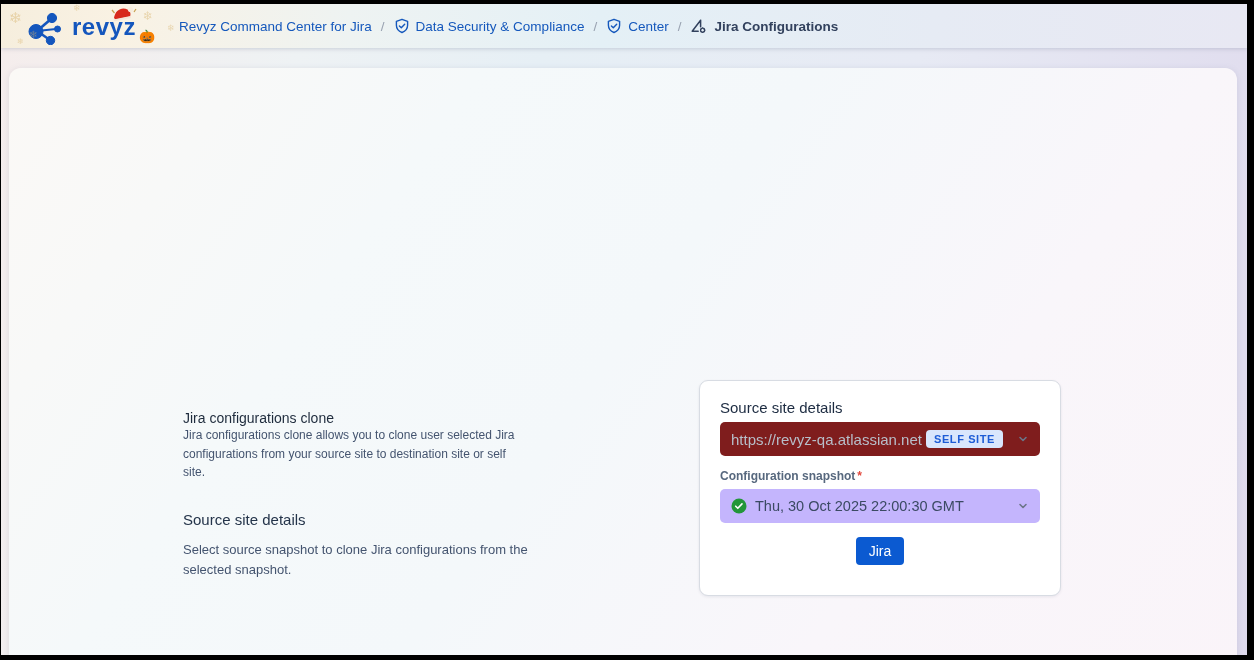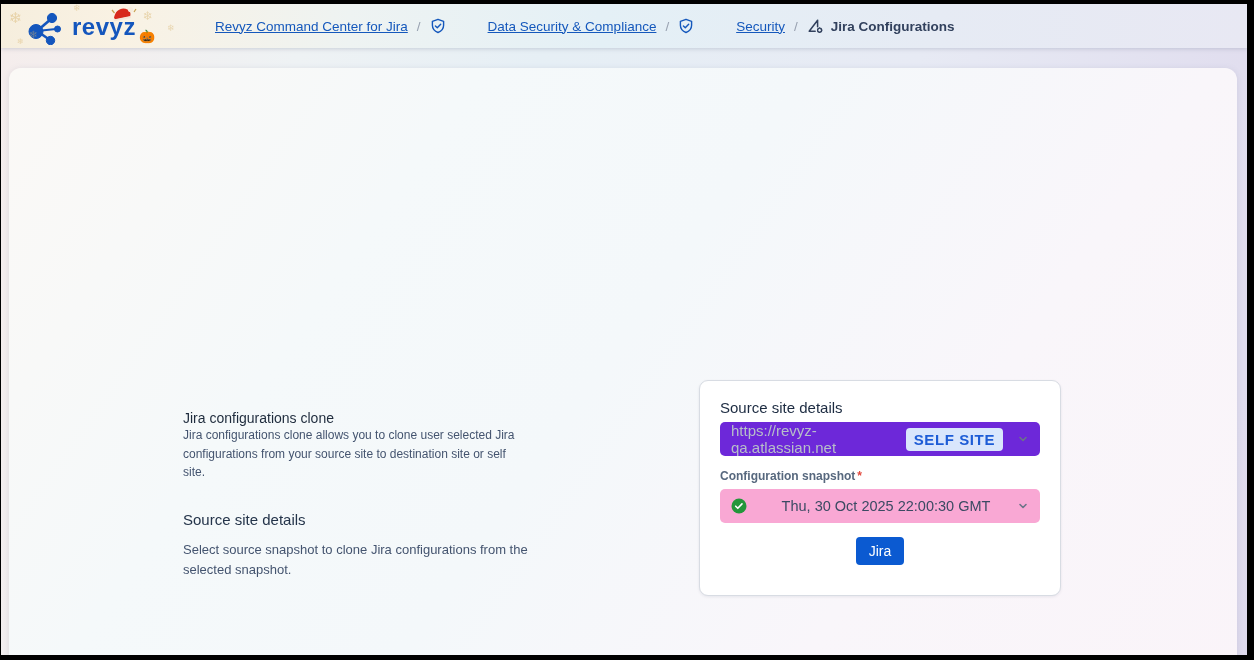--- a/index.html
+++ b/index.html
@@ -19,21 +19,21 @@
   .logo { position:absolute; left:24px; top:3px; height:40px; display:flex; align-items:center; cursor:pointer; }
   .logo-text { font-size:24px; font-weight:bold; color:#1456bd; letter-spacing:0.5px; margin-left:9px; }
   .santa-hat { position:absolute; left:84px; top:-3px; }
   .pumpkin { position:absolute; left:114px; top:22px; font-size:13px; }
   .snow { position:absolute; color:rgba(214,178,105,0.45); pointer-events:none; }
   .s1{left:-16px;top:2px;font-size:15px;} .s2{left:4px;top:22px;font-size:10px;}
   .s3{left:48px;top:-4px;font-size:9px;} .s4{left:118px;top:2px;font-size:12px;}
   .s5{left:142px;top:16px;font-size:9px;} .s6{left:-8px;top:30px;font-size:8px;}
 
   .breadcrumb { position:absolute; left:178px; top:50%; transform:translateY(-50%); display:flex; align-items:center; white-space:nowrap; font-size:13.5px; }
-  .breadcrumb a { color:#1558bc; text-decoration:underline; font-weight:500; cursor:pointer;margin-left:36px; }
+  .breadcrumb a { color:#1558bc; font-weight:500; cursor:pointer; }
   .crumb { display:inline-flex; align-items:center; gap:6px; }
   .sep { color:#98a1b0; margin:0 9px; font-weight:400; }
   .crumb-current { color:#32415d; font-weight:700; }
   .bc-icon { display:inline-flex; align-items:center; }
 
   
   .page {
     position:absolute; left:0; top:44px; right:0; bottom:0;
     background:linear-gradient(100deg,#f5edec 0%,#eef2f4 22%,#e6eff5 40%,#e7eaf4 68%,#dfdaed 100%);
   }
@@ -60,27 +60,27 @@
     padding:18px 20px 0 20px;
   }
   .form-card h3 { font-size:15px; font-weight:500; color:#1c2b41; }
   .field-label { display:block; margin-top:13px; font-size:12px; font-weight:700; color:#57687e; }
   .req { color:#e2483d; margin-left:2px; }
 
   .field {
     margin-top:6px; height:34px; border-radius:5px;
     display:flex; align-items:center; padding:0 11px; cursor:pointer;
   }
-  .src-field { background:#6d28d9; }
+  .src-field { background:#7f1d1d; }
   .src-value { flex:1; font-size:15px; color:#b7bec9; }
   .badge {
-    background:#d9e6fc; color:#1d5cd6; font-size:15px; font-weight:700;
+    background:#d9e6fc; color:#1d5cd6; font-size:11px; font-weight:700;
     letter-spacing:0.6px; padding:3px 8px; border-radius:4px; margin-right:14px;
   }
-  .snap-field { background:#f9a8d4;text-align:center; }
+  .snap-field { background:#c4b5fd; }
   .snap-value { flex:1; font-size:14.5px; color:#3b4a63; margin-left:8px; }
 
   .btn-row { margin-top:14px; text-align:center; }
   .next-btn {
     background:#0b5ad1; color:#ffffff; border:none; border-radius:4px;
     font-size:14px; font-family:inherit; padding:6px 13px; cursor:pointer;
   }
 </style>
 </head>
 <body>
@@ -136,21 +136,21 @@
           <a>Data Security &amp; Compliance</a>
         </span>
         <span class="sep">/</span>
         <span class="crumb">
           <span class="bc-icon">
             <svg width="16" height="16" viewBox="0 0 16 16" fill="none">
               <path d="M8 1.3l5.6 2v4c0 3.3-2.3 5.9-5.6 7.2C4.7 13.2 2.4 10.6 2.4 7.3v-4l5.6-2z" stroke="#1558bc" stroke-width="1.4" stroke-linejoin="round"></path>
               <path d="M5.4 7.9l1.9 1.9 3.4-3.6" stroke="#1558bc" stroke-width="1.4" fill="none" stroke-linecap="round" stroke-linejoin="round"></path>
             </svg>
           </span>
-          <a>Security</a>
+          <a>Center</a>
         </span>
         <span class="sep">/</span>
         <span class="crumb">
           <span class="bc-icon">
             <svg width="18" height="16" viewBox="0 0 18 16" fill="none">
               <path d="M2.2 13.2 L10.6 2.2 M10.6 2.2 V8.8 M2.2 13.2 H8.2" stroke="#32415d" stroke-width="1.5" stroke-linecap="round"></path>
               <circle cx="12.6" cy="12.2" r="2" stroke="#32415d" stroke-width="1.3"></circle>
               <path d="M12.6 9.4v1 M12.6 14v1 M10 12.2h1 M14.2 12.2h1.2 M10.9 10.5l.7.7 M13.6 13.2l.8.8 M14.4 10.5l-.8.7 M11.6 13.2l-.7.8" stroke="#32415d" stroke-width="1"></path>
             </svg>
           </span>

